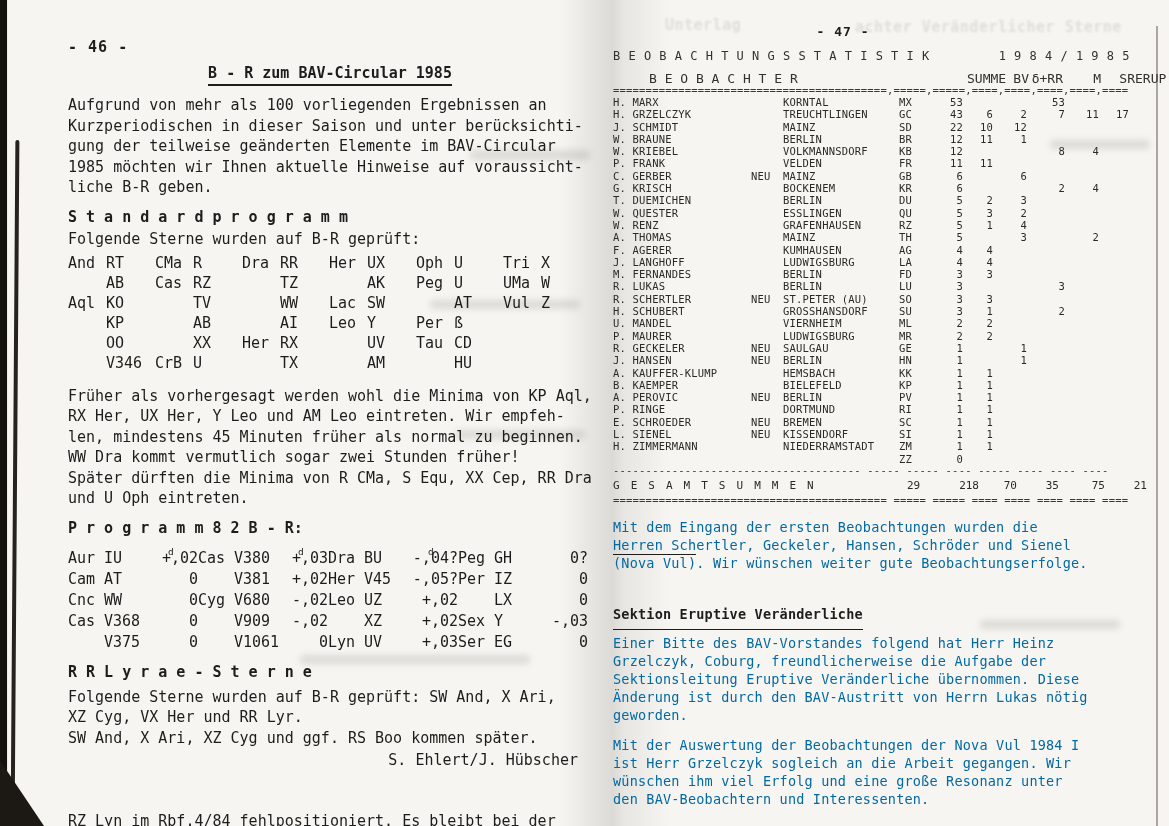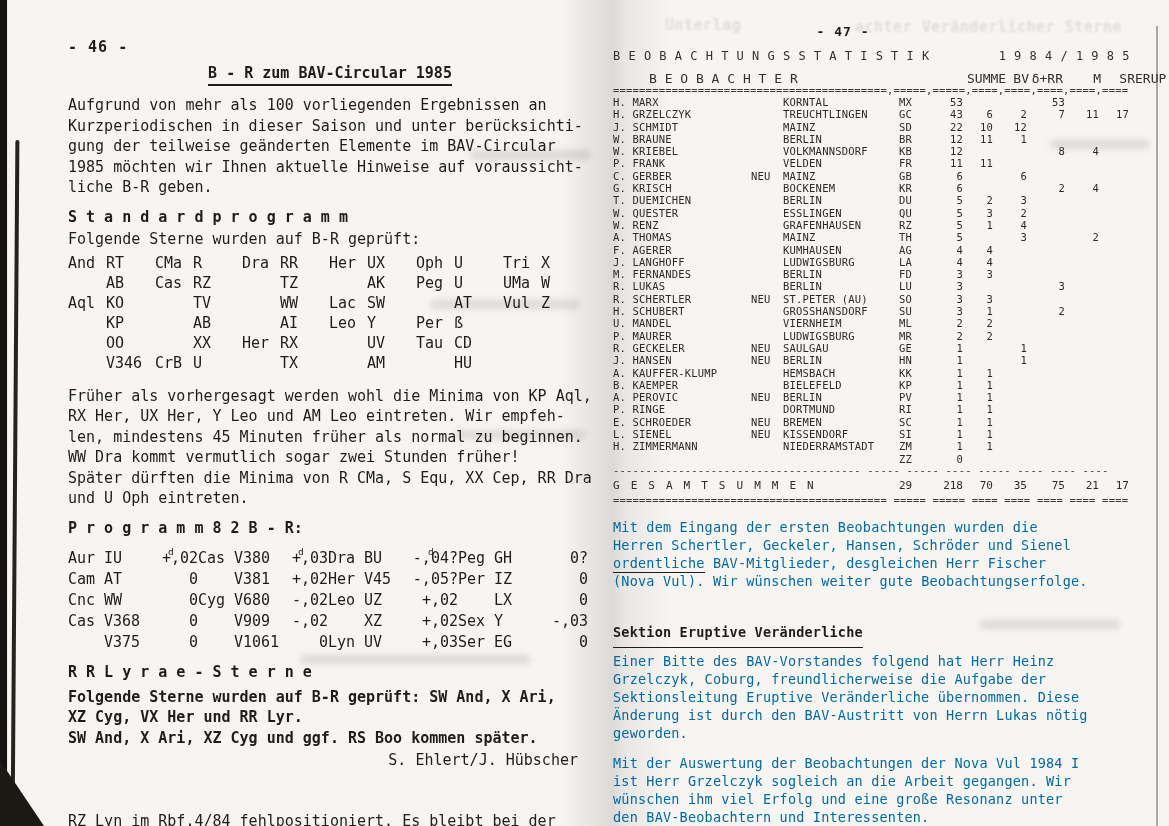--- a/index.html
+++ b/index.html
@@ -43,21 +43,21 @@
   
   .pr-pageno{text-align:center;font-size:13px;font-weight:bold;letter-spacing:1px;width:460px;}
   .stat-titlerow{margin-top:10px;display:flex;justify-content:space-between;font-size:12px;letter-spacing:.5px;color:#33312e;}
   .beob-head{margin-top:9px;font-size:13px;color:#33312e;margin-left:36px;}
   .sep{font-size:10.5px;line-height:11px;letter-spacing:.2px;white-space:nowrap;overflow:hidden;color:#3a3834;}
   .otable{font-size:10.5px;color:#2c2a27;}
   .trow{display:grid;grid-template-columns:138px 32px 116px 32px 32px 30px 34px 38px 34px 30px;height:12.3px;line-height:12.3px;letter-spacing:.2px;}
   .hrow{display:grid;grid-template-columns:138px 32px 116px 32px 32px 30px 34px 38px 34px 30px;line-height:13px;}
   .hrow .span3{grid-column:1 / span 3;}
   .num{text-align:right;}
-  .totrow{display:grid;grid-template-columns:286px 32px 32px 30px 34px 38px 34px 30px;font-size:11px;line-height:15px;margin:2px 0;color:#2c2a27;}
+  .totrow{display:grid;grid-template-columns:286px 32px 32px 30px 34px 38px 34px 30px;font-size:11px;line-height:15px;margin:2px 0;color:#2c2a27;gap:8px;}
   .tot-label{letter-spacing:2.2px;}
   .para-r{margin-top:12px;font-size:13.5px;line-height:18px;letter-spacing:.2px;color:#0369a1;}
   .sekt-head{margin-top:34px;font-size:13.5px;font-weight:bold;letter-spacing:.2px;}
   .sekt-head span{border-bottom:1.6px solid #1e1d1b;padding-bottom:7px;}
 </style>
 </head>
 <body>
 
 <div class="paper"></div>
 <div class="gutter"></div>
@@ -292,21 +292,21 @@
         <span>UV</span>
         <span class="pg-v"><span class="pg-d"></span><span>+,03</span></span>
 
         <span>Ser</span>
         <span>EG</span>
         <span class="pg-v"><span class="pg-d"></span><span>0</span></span>
       </div>
 
     <div class="spaced-head">R R  L y r a e - S t e r n e</div>
 
-    <div class="para15" style="margin-top:6px;font-weight:bold;">
+    <div class="para15" style="margin-top:6px;">
 
     <div>Folgende Sterne wurden auf B-R geprüft: SW And, X Ari,</div>
         <div>XZ Cyg, VX Her und RR Lyr.</div>
         <div>SW And, X Ari, XZ Cyg und ggf. RS Boo kommen später.</div>
       </div>
 
     <div class="sig-row">
         <span>S. Ehlert/J. Hübscher</span>
       </div>
 
@@ -742,21 +742,20 @@
       <span class="num">35</span>
       <span class="num">75</span>
       <span class="num">21</span>
       <span class="num">17</span>
     </div>
     <div class="sep">========================================== ===== ===== ==== ==== ==== ==== ====</div>
 
     <div class="para-r">
       <div>Mit dem Eingang der ersten Beobachtungen wurden die</div>
       <div>Herren Schertler, Geckeler, Hansen, Schröder und Sienel</div>
-      <div><span class="u">ordentliche</span><span> BAV-Mitglieder, desgleichen Herr Fischer</span></div>
       <div><span class="o">(Nova Vul)</span><span>. Wir wünschen weiter gute Beobachtungserfolge.</span></div>
     </div>
 
     <div class="sekt-head"><span>Sektion Eruptive Veränderliche</span></div>
 
     <div class="para-r">
 
     <div>Einer Bitte des BAV-Vorstandes folgend hat Herr Heinz</div>
         <div>Grzelczyk, Coburg, freundlicherweise die Aufgabe der</div>
         <div>Sektionsleitung Eruptive Veränderliche übernommen. Diese</div>

